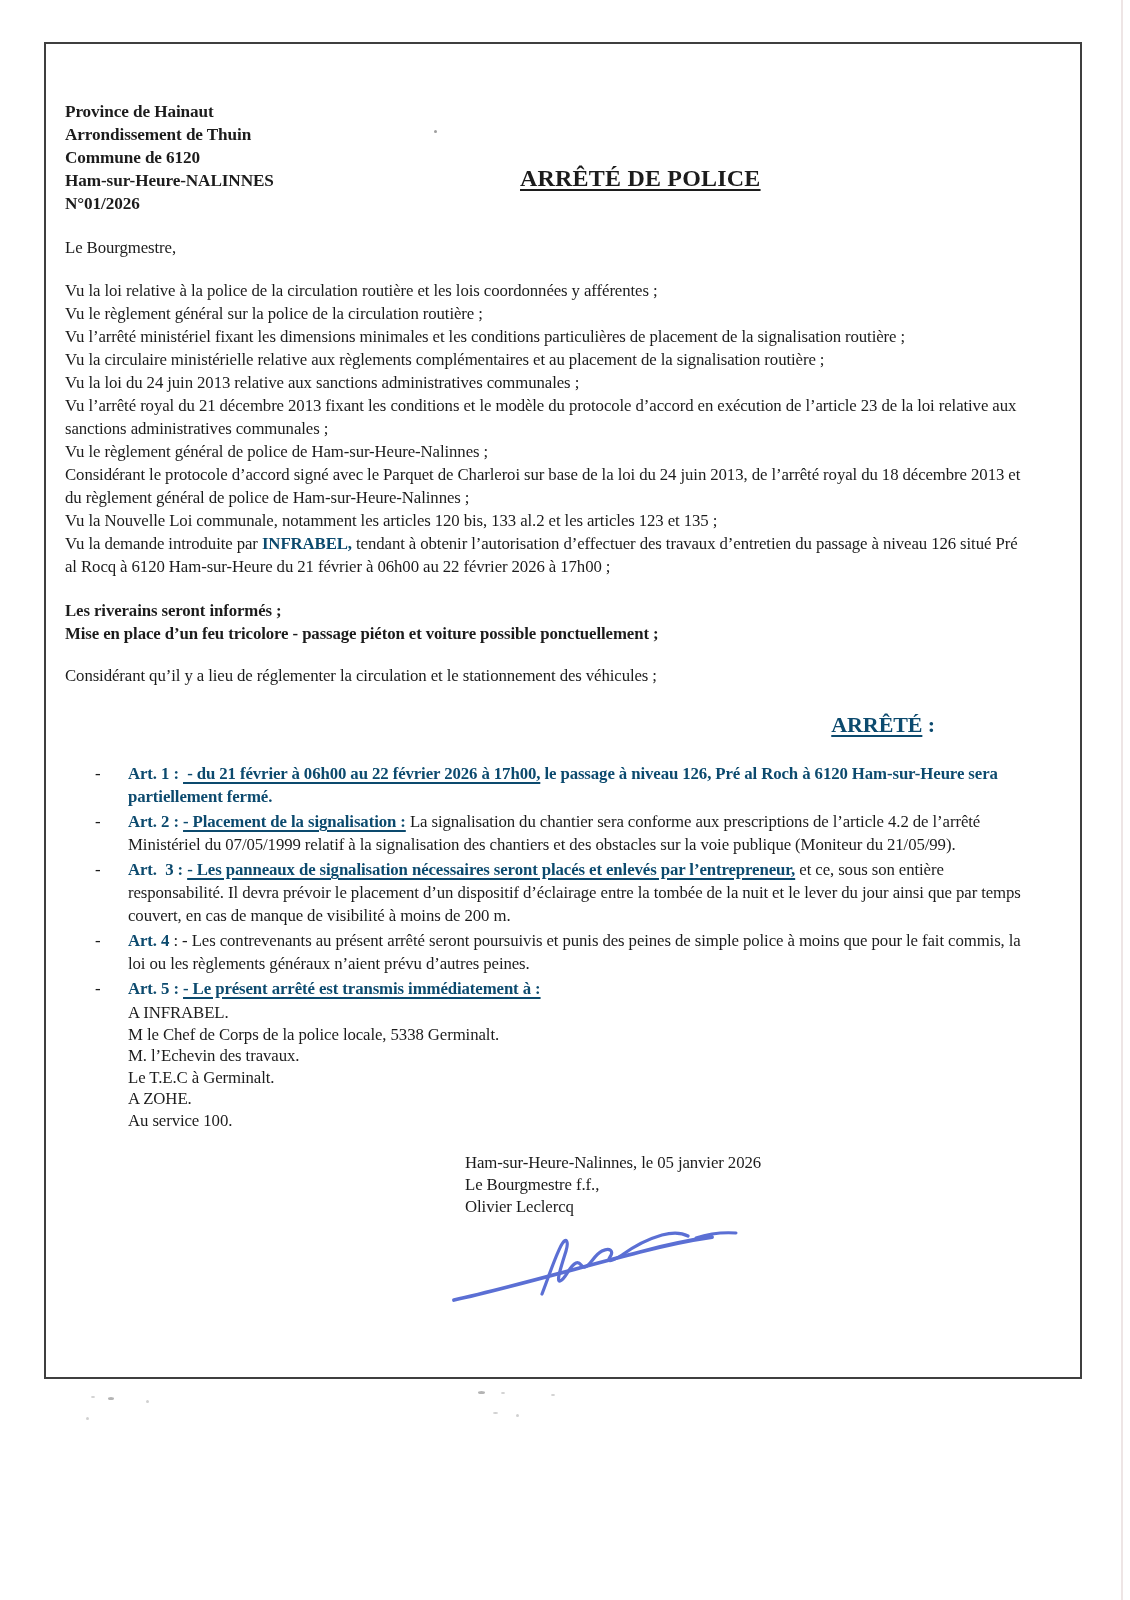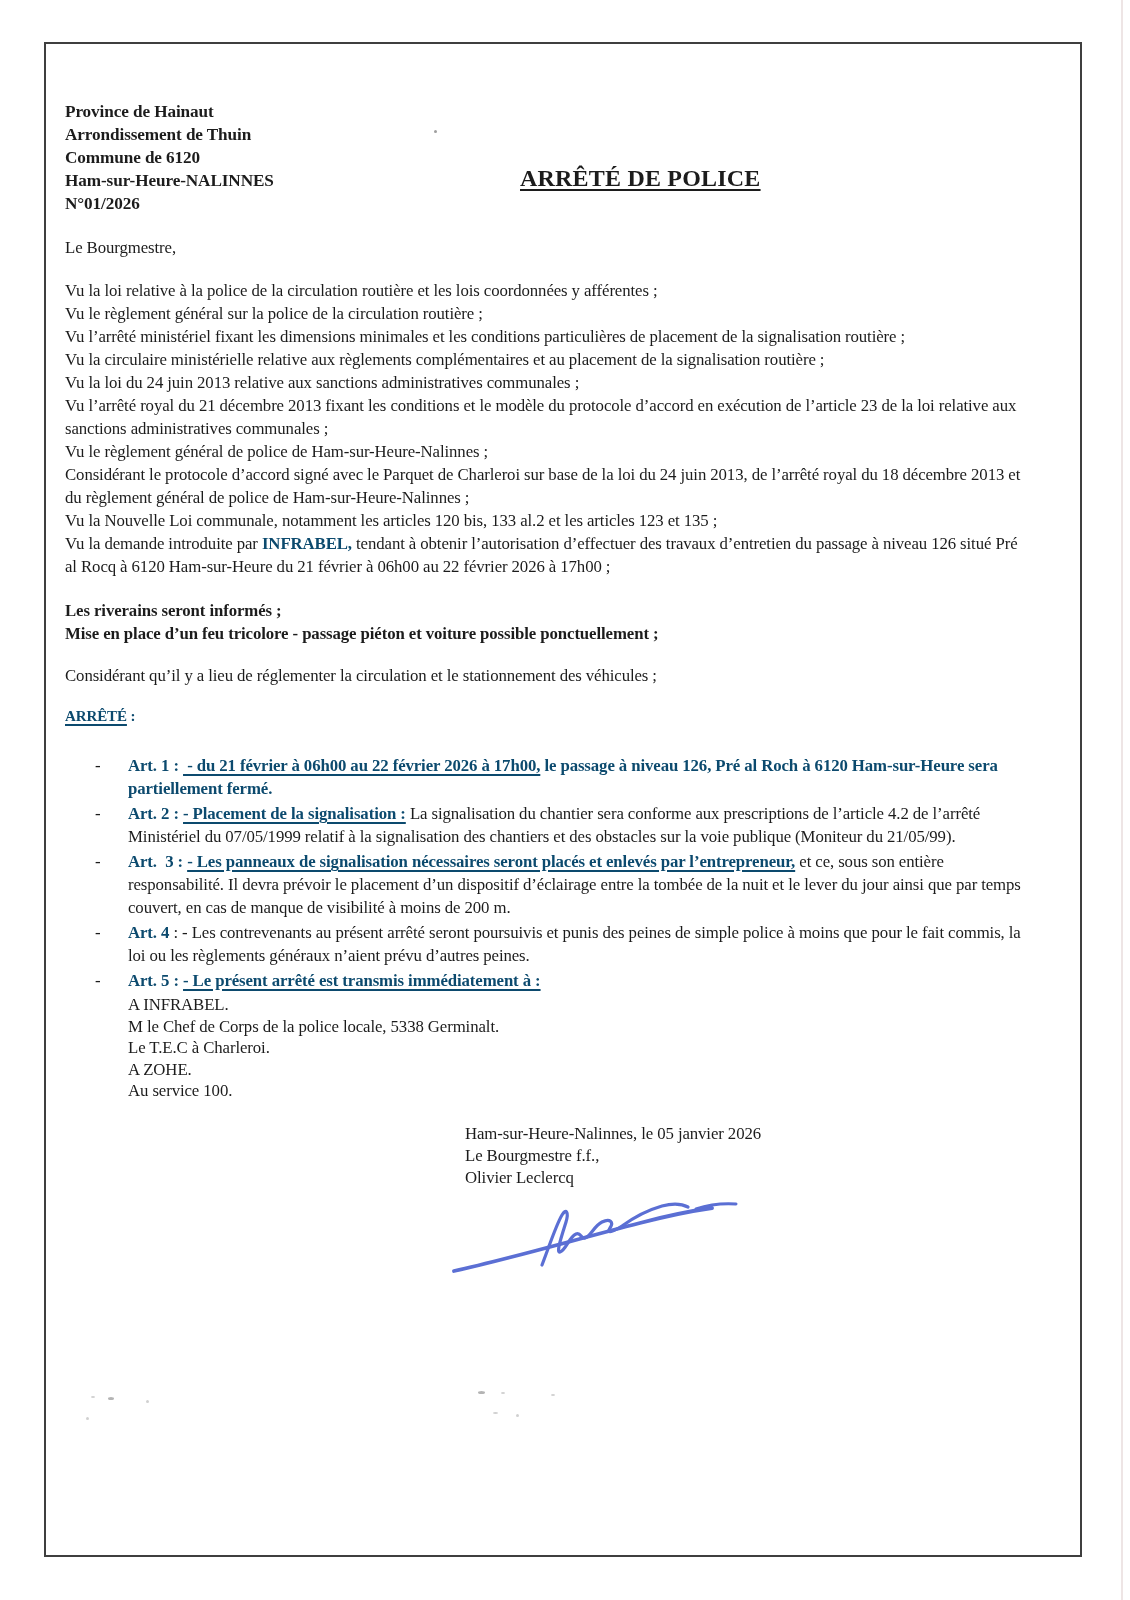--- a/index.html
+++ b/index.html
@@ -9,21 +9,21 @@
     font-family: "Liberation Serif", "DejaVu Serif", serif;
     color: #1c1c1c;
     overflow: hidden;
   }
   .scan-edge {
     position: absolute; left: 1121px; top: 0; width: 2px; height: 1600px;
     background: rgba(195,160,160,0.28);
   }
   .page {
     position: absolute; left: 44px; top: 42px;
-    width: 1038px; height: 1515px;
+    width: 1038px; height: 1337px;
     border: 2px solid #3f3f3f;
     background: #ffffff;
   }
   .content {
     position: relative;
     padding: 56px 50px 0 19px;
     font-size: 16.8px;
     line-height: 23px;
     letter-spacing: -0.1px;
   }
@@ -35,21 +35,21 @@
     font-size: 24px; letter-spacing: 0.2px;
     font-weight: bold;
     text-decoration: underline; text-decoration-thickness: 1.6px; text-underline-offset: 3px;
     white-space: nowrap;
   }
   .salutation { margin-top: 21px; }
   .clauses { margin-top: 20px; }
   .clauses p { margin: 0; }
   .notices { margin-top: 21px; font-weight: bold; }
   .considerant { margin-top: 19px; }
-  .decree { margin-top: 18px; text-align: left; margin-right: 95px; font-size: 15px; }
+  .decree { margin-top: 26px; text-align: right; margin-right: 95px; font-size: 22px; }
   .decree span { white-space: pre-wrap; }
   .articles { margin-top: 26px; margin-left: 30px; }
   .article { position: relative; padding-left: 33px; margin-bottom: 2px; }
   .article .marker { position: absolute; left: 0; top: 0; }
   .article span { white-space: pre-wrap; }
   .recipients { padding-left: 33px; line-height: 21.5px; }
   .recipients p { margin: 0; }
   .sig-block { margin-top: 21px; margin-left: 400px; line-height: 22px; }
   .sig-svg { display: block; margin-left: 385px; margin-top: 0; }
   .speck { position: absolute; background: rgba(40,40,40,0.22); border-radius: 50%; }
@@ -139,21 +139,22 @@
       </div>
 
       <div class="article">
         <span class="marker">-</span>
         <span class="b">Art. 5 : </span><span class="b u">- Le présent arrêté est transmis immédiatement à :</span><span></span>
       </div>
 
       <div class="recipients">
         <p>A INFRABEL.</p>
         <p>M le Chef de Corps de la police locale, 5338 Germinalt.</p>
-        <p>Le T.E.C à Charleroi.</p>
+        <p>M. l’Echevin des travaux.</p>
+        <p>Le T.E.C à Germinalt.</p>
         <p>A ZOHE.</p>
         <p>Au service 100.</p>
       </div>
 
     </div>
 
     <div class="sig-block">
       <p>Ham-sur-Heure-Nalinnes, le 05 janvier 2026</p>
       <p>Le Bourgmestre f.f.,</p>
       <p>Olivier Leclercq</p>

